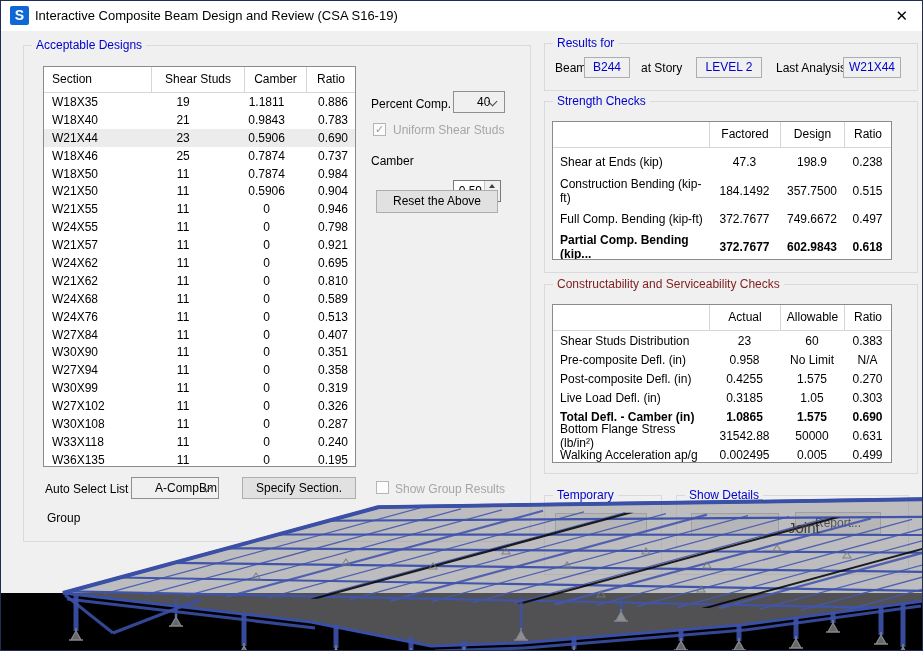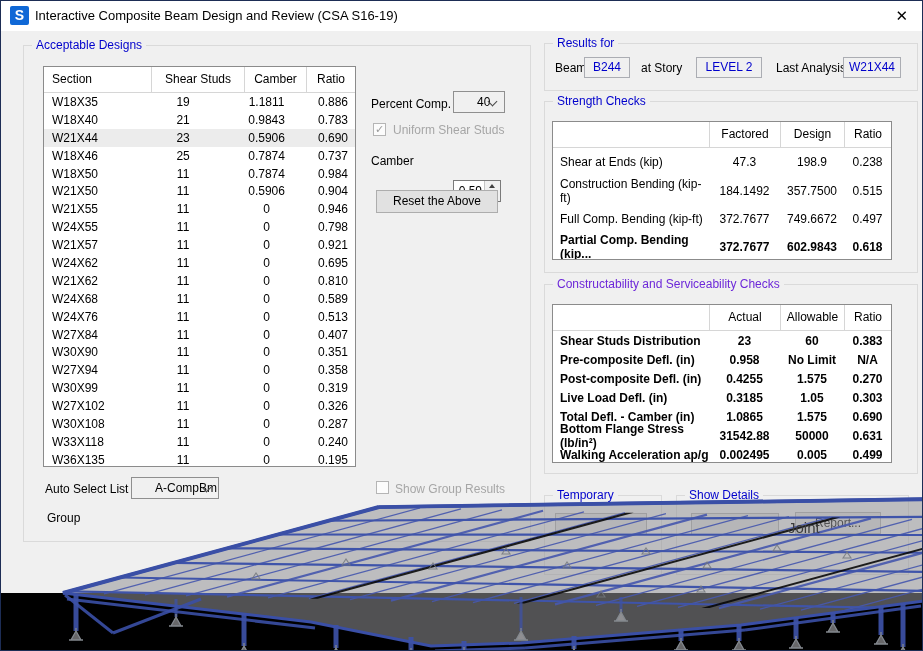--- a/index.html
+++ b/index.html
@@ -63,21 +63,21 @@
   .rtable { position:absolute; background:#fff; border:1px solid #8b8b8b; box-sizing:border-box; overflow:hidden; }
   .rt-header { display:flex; height:25px; align-items:center; border-bottom:1px solid #d6d6d6; }
   .rh { box-sizing:border-box; height:100%; line-height:24px; text-align:center; border-left:1px solid #d6d6d6; }
   .rt-row { display:flex; align-items:center; }
   .rt-row.bold { font-weight:bold; }
   .r0 { width:156px; padding-left:7px; box-sizing:border-box; text-align:left; }
   .r1 { width:71px; text-align:center; }
   .r2 { width:64px; text-align:center; }
   .r3 { width:47px; text-align:center; }
   .strength .rt-row { height:28.4px; }
-  .serv .rt-row { height:19px;font-weight:bold; }
+  .serv .rt-row { height:19px; }
 
   .joint-label { position:absolute; left:787px; top:518px; font-size:15px; color:#3c3c3c; z-index:60; }
   #structure { position:absolute; left:0; top:492px; width:923px; height:159px; z-index:50; pointer-events:none; }
 </style>
 </head>
 <body>
 
 <div class="win">
 
   <div class="titlebar">
@@ -253,20 +253,21 @@
       </span>
     </div>
 
     <div class="btn" style="left:375px; top:159px; width:122px; height:23px; line-height:21px;">Reset the Above</div>
 
     <div class="lbl" style="left:44px; top:451px;">Auto Select List</div>
     <div class="combo" style="left:130px; top:446px; width:88px; height:22px; line-height:20px;">
       <span>A-CompBm</span>
       <span class="chev"></span>
     </div>
+    <div class="btn" style="left:241px; top:446px; width:114px; height:22px; line-height:20px;">Specify Section.</div>
     <div class="cb" style="left:375px; top:450px;"></div>
     <div class="lbl lbl-dis" style="left:394px; top:451px;">Show Group Results</div>
     <div class="lbl" style="left:46px; top:480px;">Group</div>
 
     <div class="groupbox" style="left:543px; top:12px; width:374px; height:48px;">
       <span class="gb-label" style="color:#0000cc;">Results for</span>
       <div class="lbl" style="left:10px; top:17px;">Beam</div>
       <div class="valbox" style="left:39px; top:13px; width:46px; color:#0000cc;">B244</div>
       <div class="lbl" style="left:96px; top:17px;">at Story</div>
       <div class="valbox" style="left:151px; top:13px; width:66px; color:#0000cc;">LEVEL 2</div>
@@ -306,21 +307,21 @@
               <div class="r0">Partial Comp. Bending (kip...</div>
               <div class="r1">372.7677</div>
               <div class="r2">602.9843</div>
               <div class="r3">0.618</div>
             </div>
           </div>
       </div>
     </div>
 
     <div class="groupbox" style="left:543px; top:253px; width:374px; height:190px;">
-      <span class="gb-label" style="color:#6d28d9;">Constructability and Serviceability Checks</span>
+      <span class="gb-label" style="color:#7f1d1d;">Constructability and Serviceability Checks</span>
       <div class="rtable serv" style="left:7px; top:19px; width:340px; height:159px;">
         <div class="rt-header">
           <div class="rh r0" style="border-left:none;"></div>
           <div class="rh r1">Actual</div>
           <div class="rh r2">Allowable</div>
           <div class="rh r3">Ratio</div>
         </div>
         <div id="serv-rows">
             <div class="rt-row">
               <div class="r0">Shear Studs Distribution</div>

